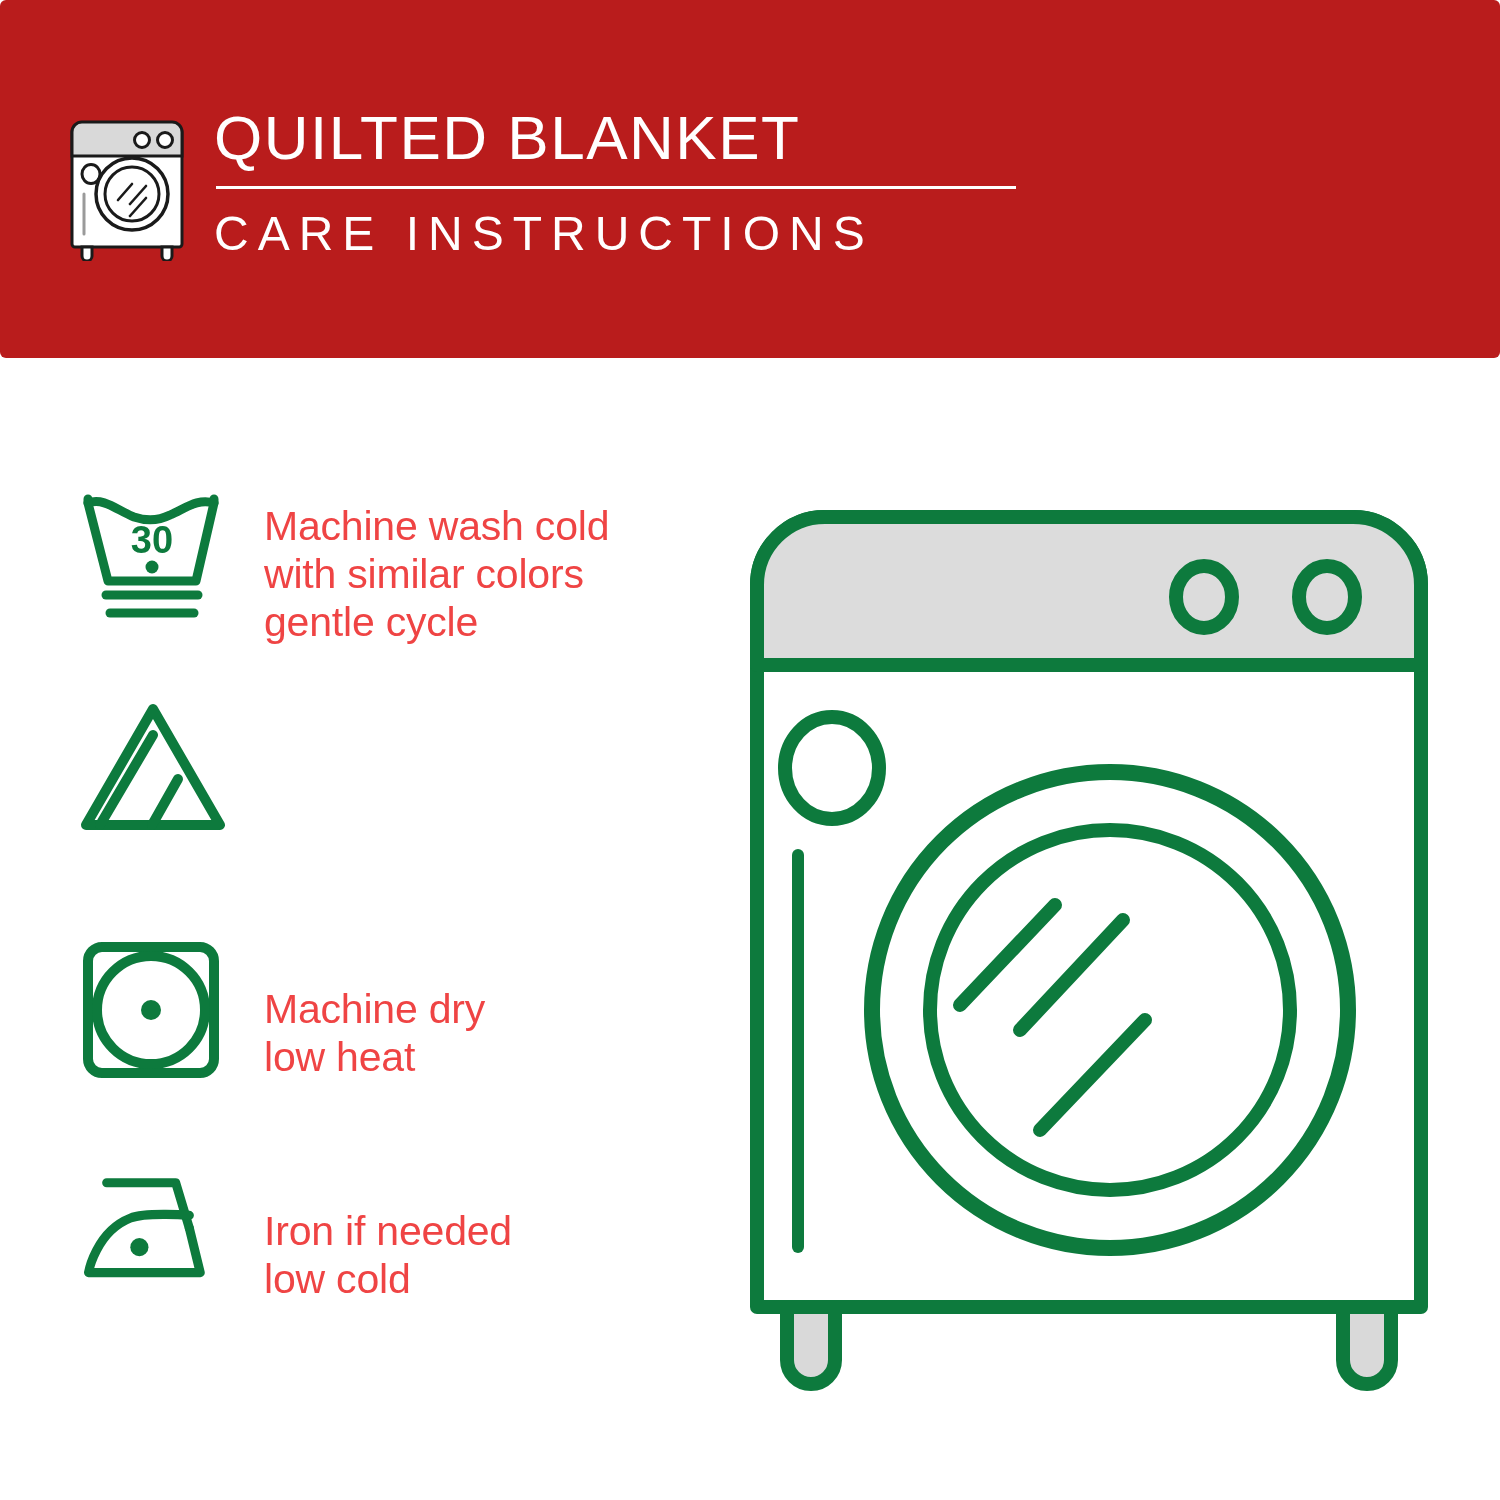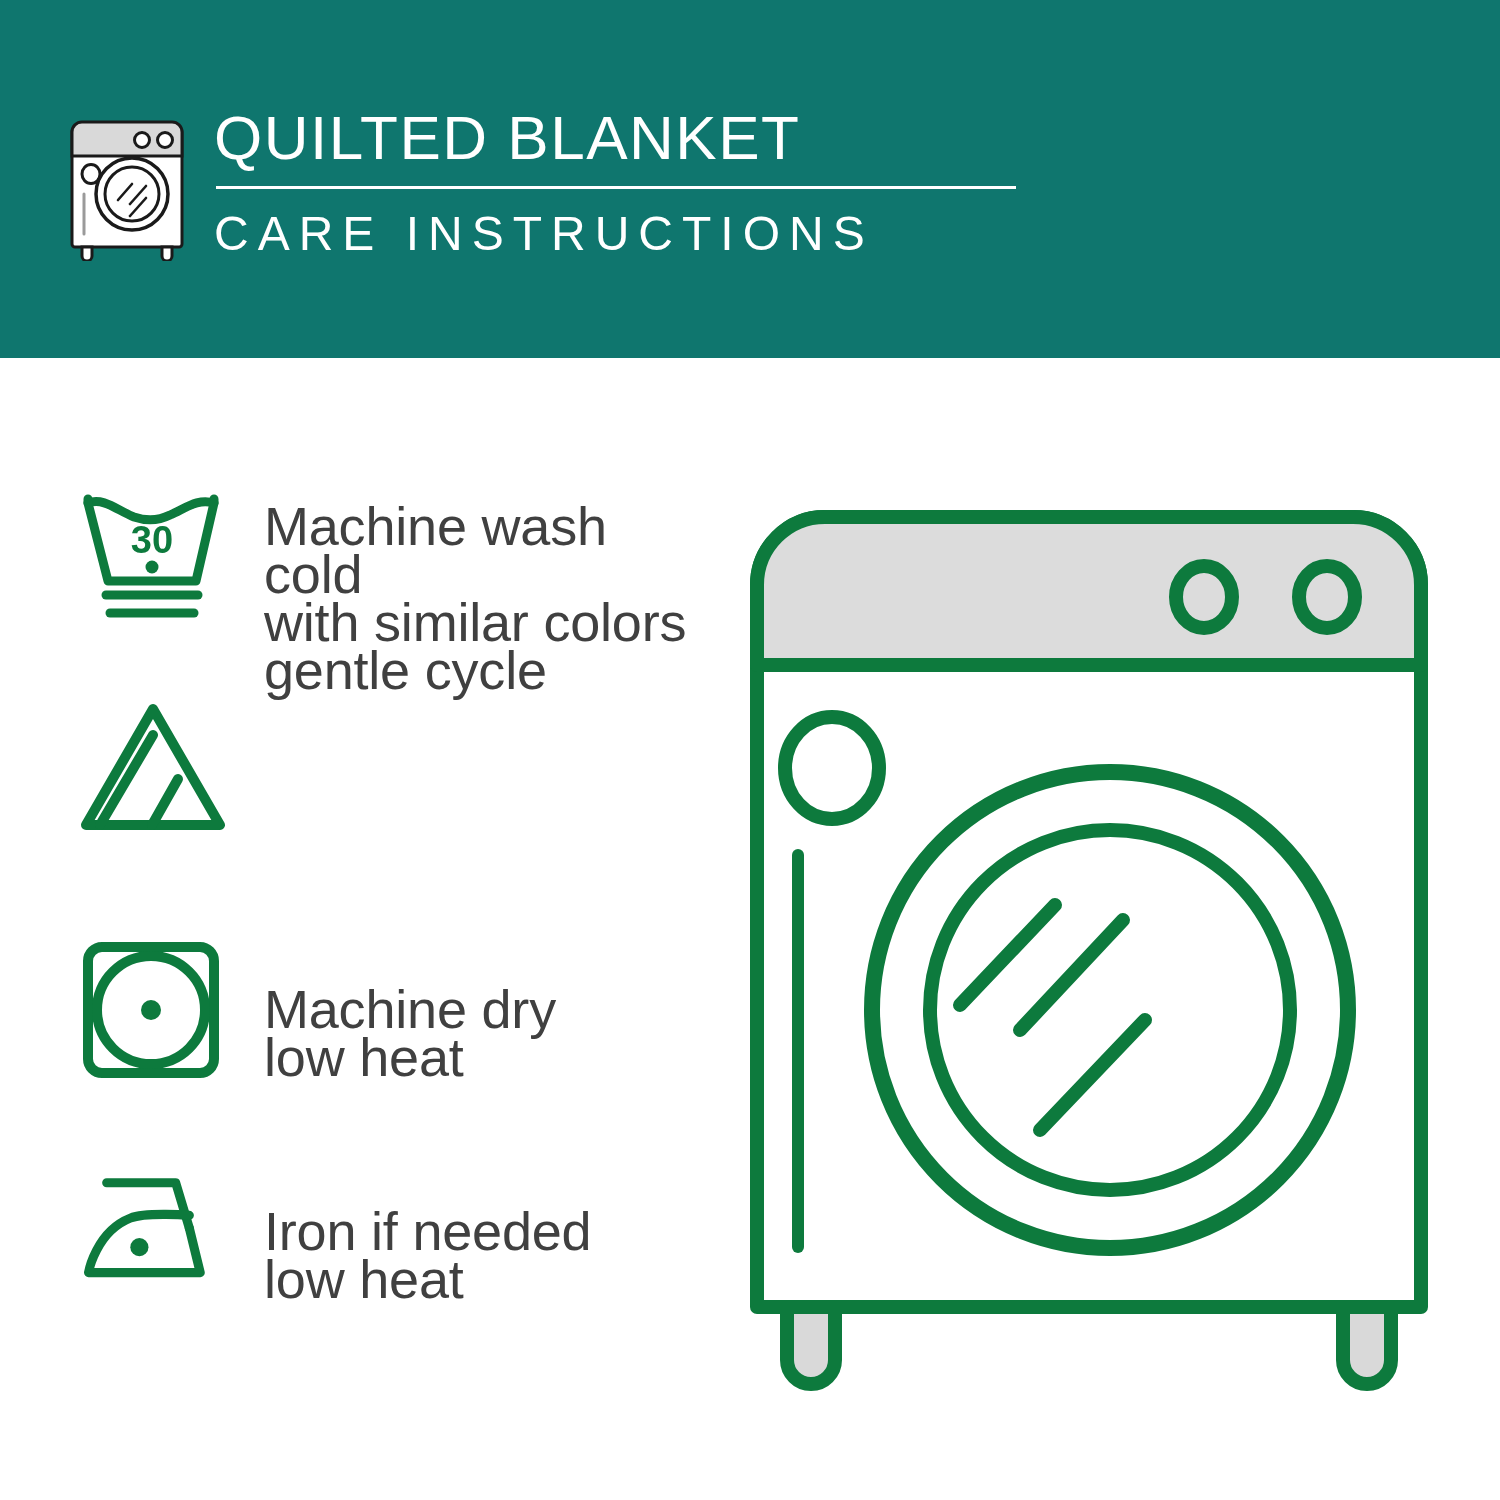--- a/index.html
+++ b/index.html
@@ -13,21 +13,22 @@
     position:relative;
     width:1500px; height:1500px;
     background:#ffffff;
   }
 
   
   #header {
     position:absolute;
     left:0; top:0;
     width:1500px; height:358px;
-    background:#0f766e;
+    background:#b91c1c;
+    border-radius:6px;
   }
   #header-inner {
     position:absolute;
     left:62px; top:96px;
     display:flex;
     align-items:flex-start;
   }
   #brand-logo {
     width:130px; height:165px;
     flex:0 0 auto;
@@ -76,22 +77,22 @@
     flex:0 0 auto;
     width:168px;
     height:168px;
     display:flex;
     align-items:flex-start;
     justify-content:flex-start;
   }
   .care-icon svg { display:block; }
   .care-text {
     margin-left:22px;
-    color:#404040;
-    font-size:54px;
+    color:#ef4444;
+    font-size:41px;
     line-height:48px;
     font-weight:400;
     letter-spacing:-0.2px;
     white-space:pre-line;
   }
   .care-row.r1 .care-text { padding-top:25px; }
   .care-row.r2 .care-text { padding-top:52px; }
   .care-row.r3 .care-text { padding-top:48px; }
   .care-row.r4 .care-text { padding-top:48px; }
 
@@ -205,21 +206,21 @@
           <g fill="none" stroke="#0d7a3d" stroke-width="10" stroke-linecap="round" stroke-linejoin="round">
 
             <path d="M36 19 L112 19 L127 69"></path>
 
             <path d="M127 69 L139 118 L16 118 C16 118 24 73 62 58 C80 51 127 55 127 55"></path>
           </g>
           <circle cx="72" cy="90" r="10" fill="#0d7a3d"></circle>
         </svg>
       </div>
       <div class="care-text">Iron if needed
-low heat</div>
+low cold</div>
     </div>
 
   </div>
 
   <div id="machine-illustration">
     <svg viewBox="0 0 710 905" xmlns="http://www.w3.org/2000/svg">
 
       <path d="M42 800 L42 855 a24 24 0 0 0 48 0 L90 800 Z" fill="#d9d9d9" stroke="#0d7a3d" stroke-width="14" stroke-linejoin="round"></path>
       <path d="M598 800 L598 855 a24 24 0 0 0 48 0 L646 800 Z" fill="#d9d9d9" stroke="#0d7a3d" stroke-width="14" stroke-linejoin="round"></path>
 

